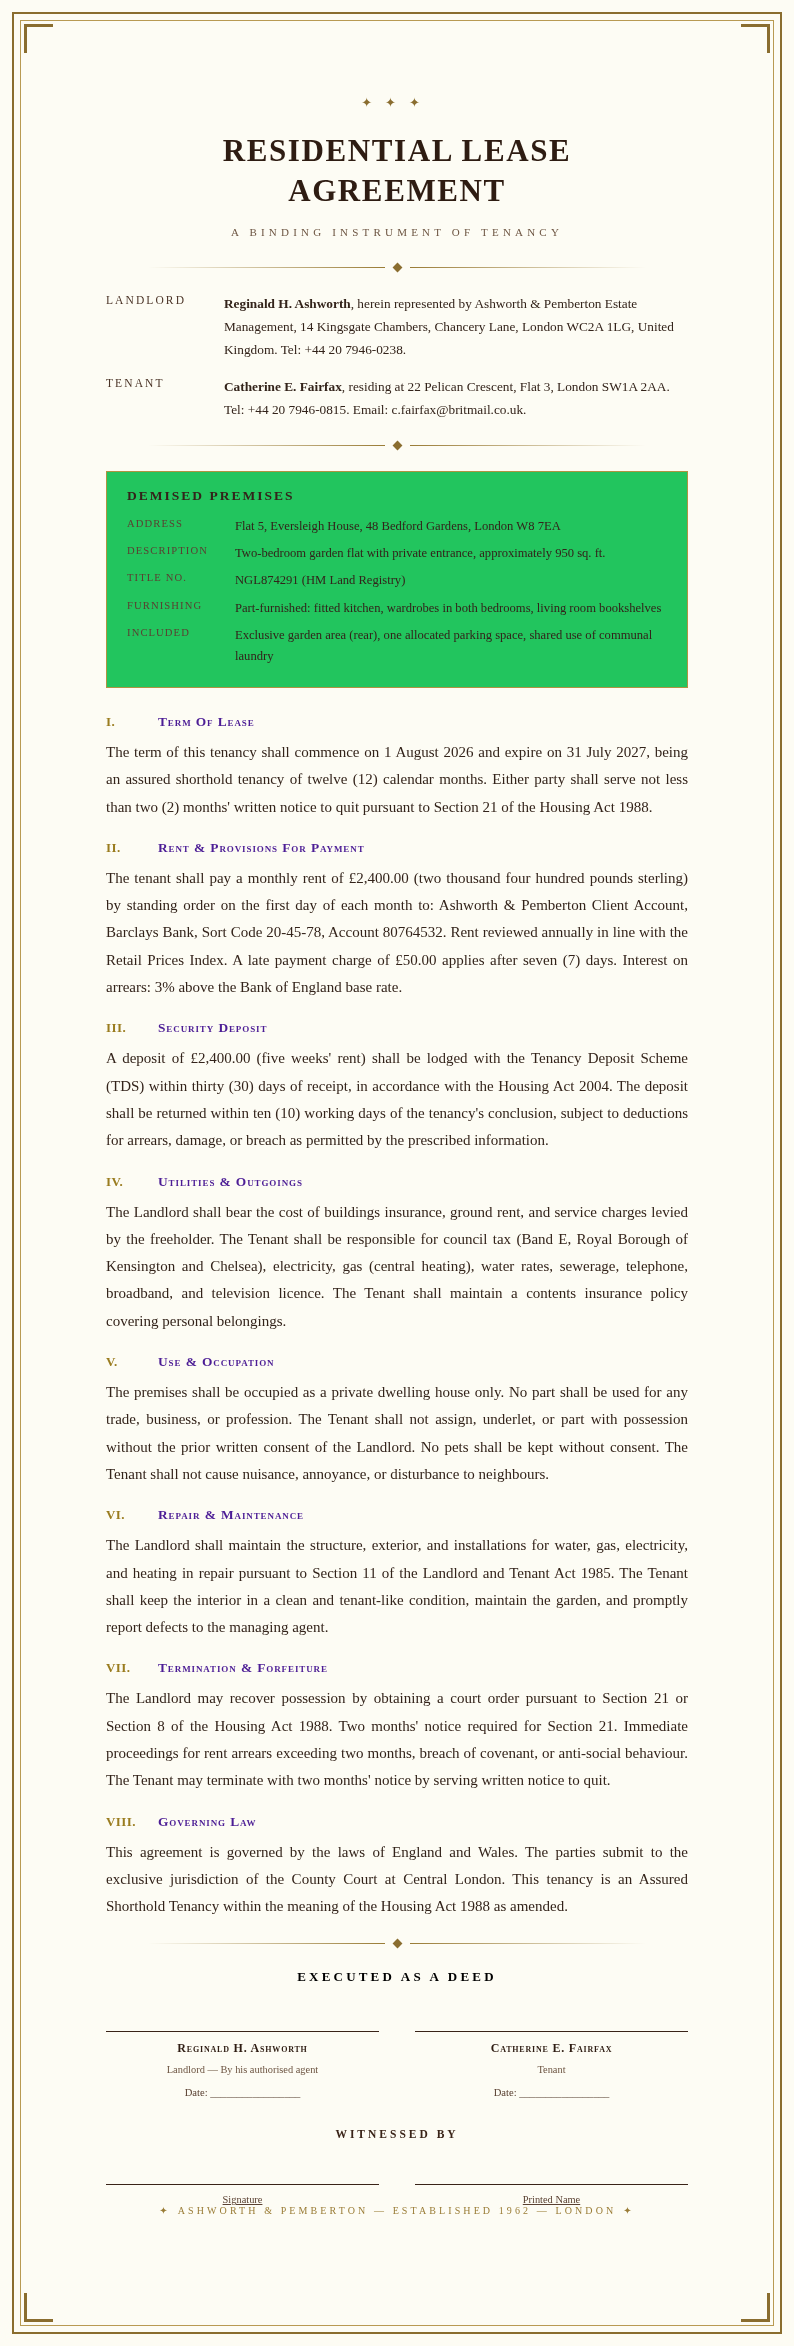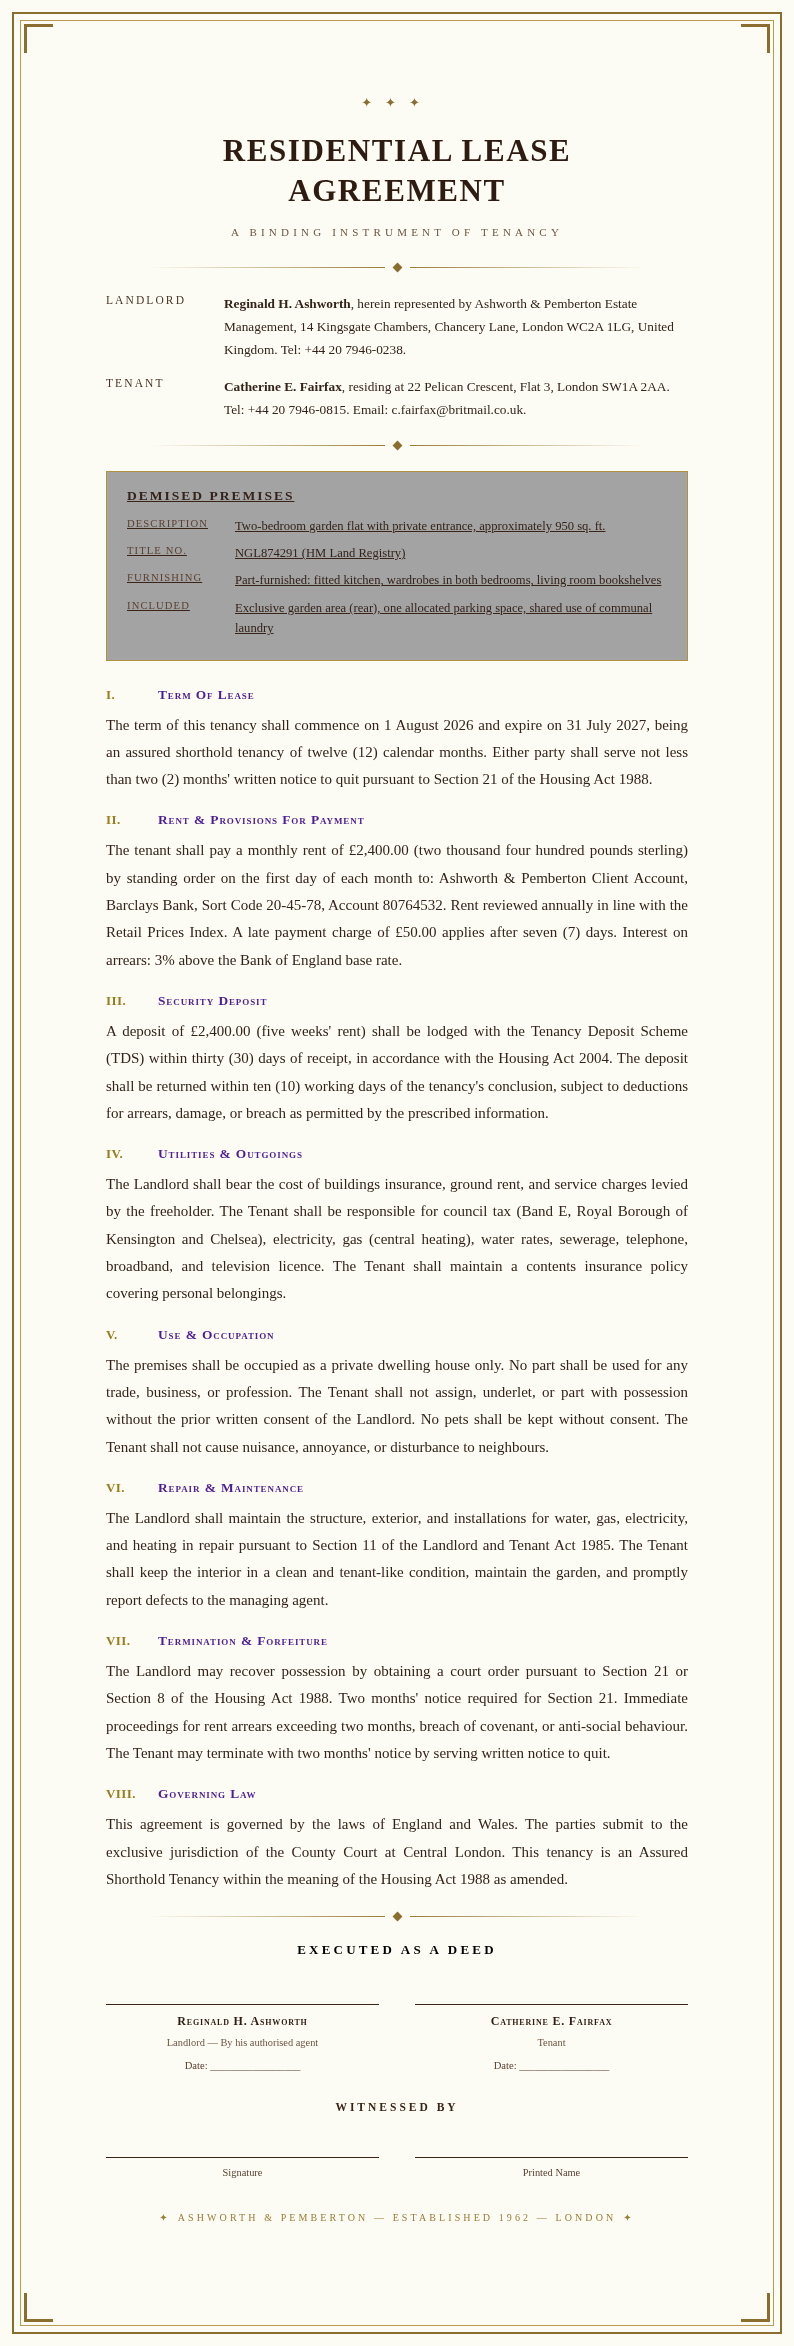--- a/index.html
+++ b/index.html
@@ -120,22 +120,21 @@
     line-height: 1.72;
     color: #33231a;
   }
   .party-text b { font-weight: bold; }
 
   
   .premises {
     margin: 12px 18px 26px 18px;
     border: 1px solid #b09242;
     padding: 16px 20px 14px 20px;
-    background: #a3a3a3;
-    text-decoration: underline;
+    background: #22c55e;
   }
   .premises-title {
     font-size: 13.5px;
     font-weight: bold;
     letter-spacing: 2px;
     color: #33231a;
     margin-bottom: 12px;
   }
   .premises-row {
     display: flex;
@@ -239,28 +238,28 @@
     display: flex;
     gap: 36px;
     margin: 0 18px 0 18px;
   }
   .witness-col { flex: 1; }
   .witness-cap {
     text-align: center;
     font-size: 10.4px;
     color: #5a4132;
     margin-top: 9px;
+    text-decoration: underline;
   }
 
   .footer {
     text-align: center;
     font-size: 10px;
     letter-spacing: 3.1px;
     color: #9a7c36;
-    margin-top: 34px;
   }
   .footer .gem-i { color: #9a7c36; margin: 0 7px; }
 </style>
 </head>
 <body>
 
 <div class="page">
   <div class="frame-outer"></div>
   <div class="frame-inner"></div>
   <div class="corner tl"></div>
@@ -295,20 +294,24 @@
 
     <div class="divider">
       <div class="rule left"></div>
       <div class="gem"></div>
       <div class="rule right"></div>
     </div>
 
     <div class="premises">
       <div class="premises-title">DEMISED PREMISES</div>
       <div class="premises-row">
+        <div class="premises-key">ADDRESS</div>
+        <div class="premises-val">Flat 5, Eversleigh House, 48 Bedford Gardens, London W8 7EA</div>
+      </div>
+      <div class="premises-row">
         <div class="premises-key">DESCRIPTION</div>
         <div class="premises-val">Two-bedroom garden flat with private entrance, approximately 950 sq. ft.</div>
       </div>
       <div class="premises-row">
         <div class="premises-key">TITLE NO.</div>
         <div class="premises-val">NGL874291 (HM Land Registry)</div>
       </div>
       <div class="premises-row">
         <div class="premises-key">FURNISHING</div>
         <div class="premises-val">Part-furnished: fitted kitchen, wardrobes in both bedrooms, living room bookshelves</div>

